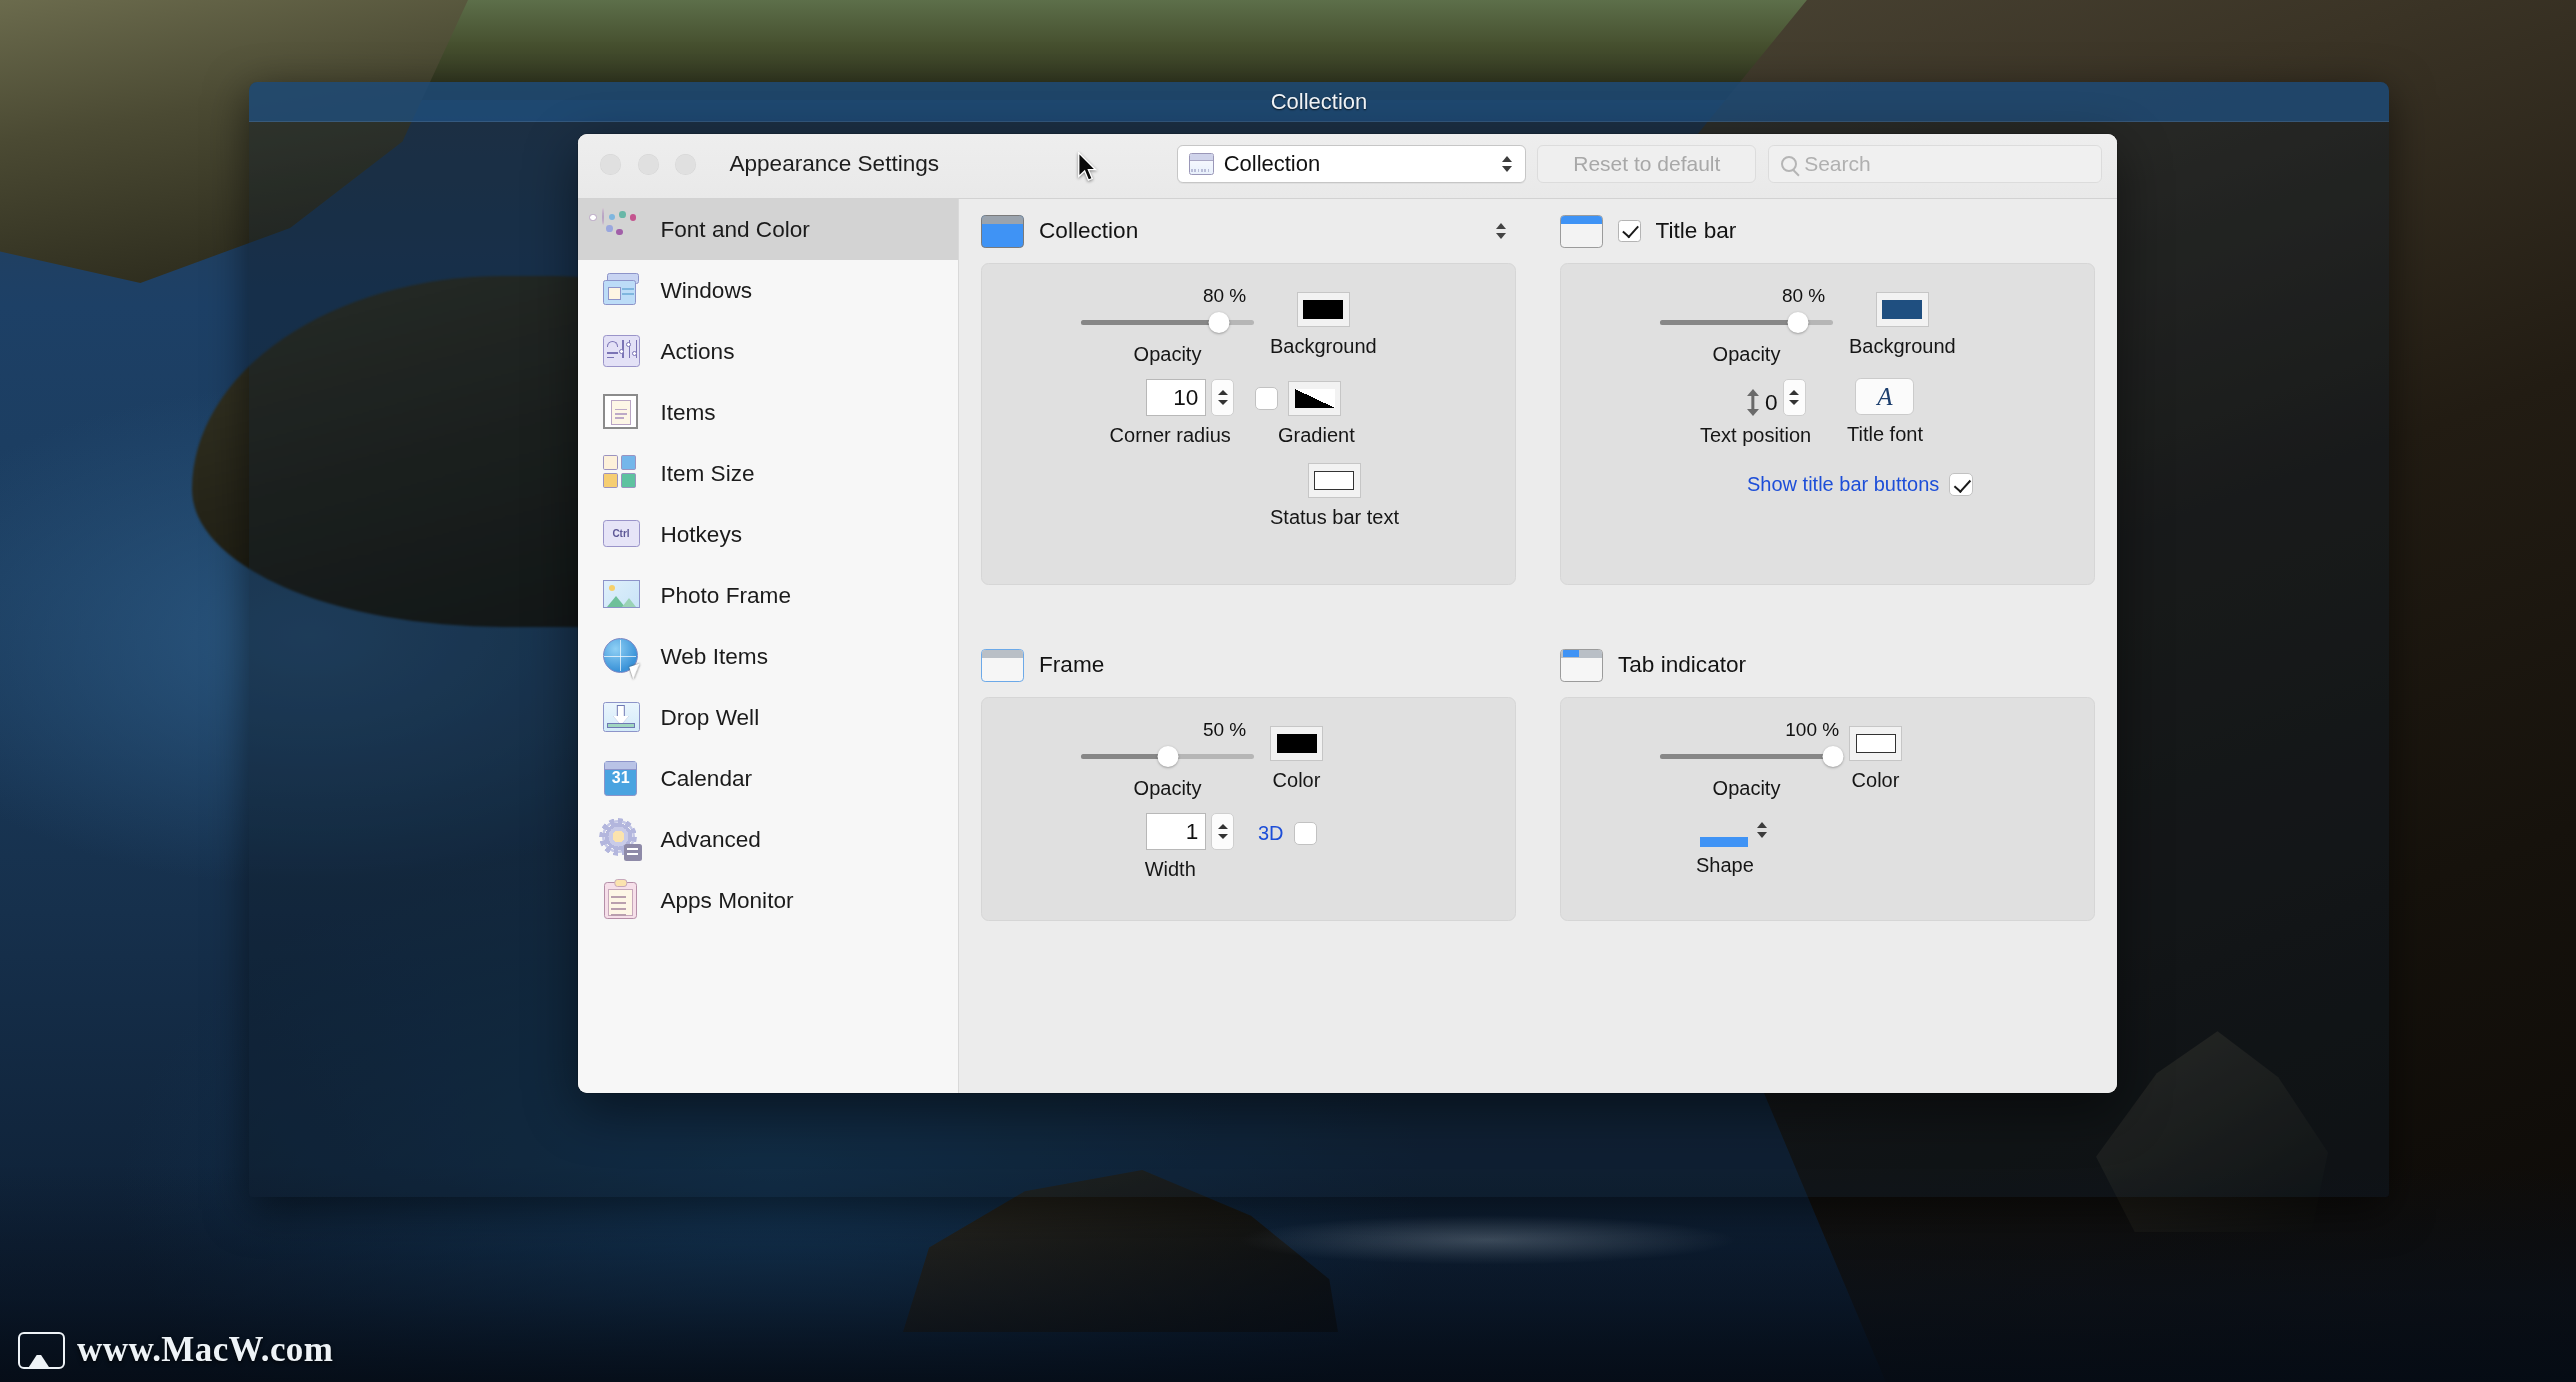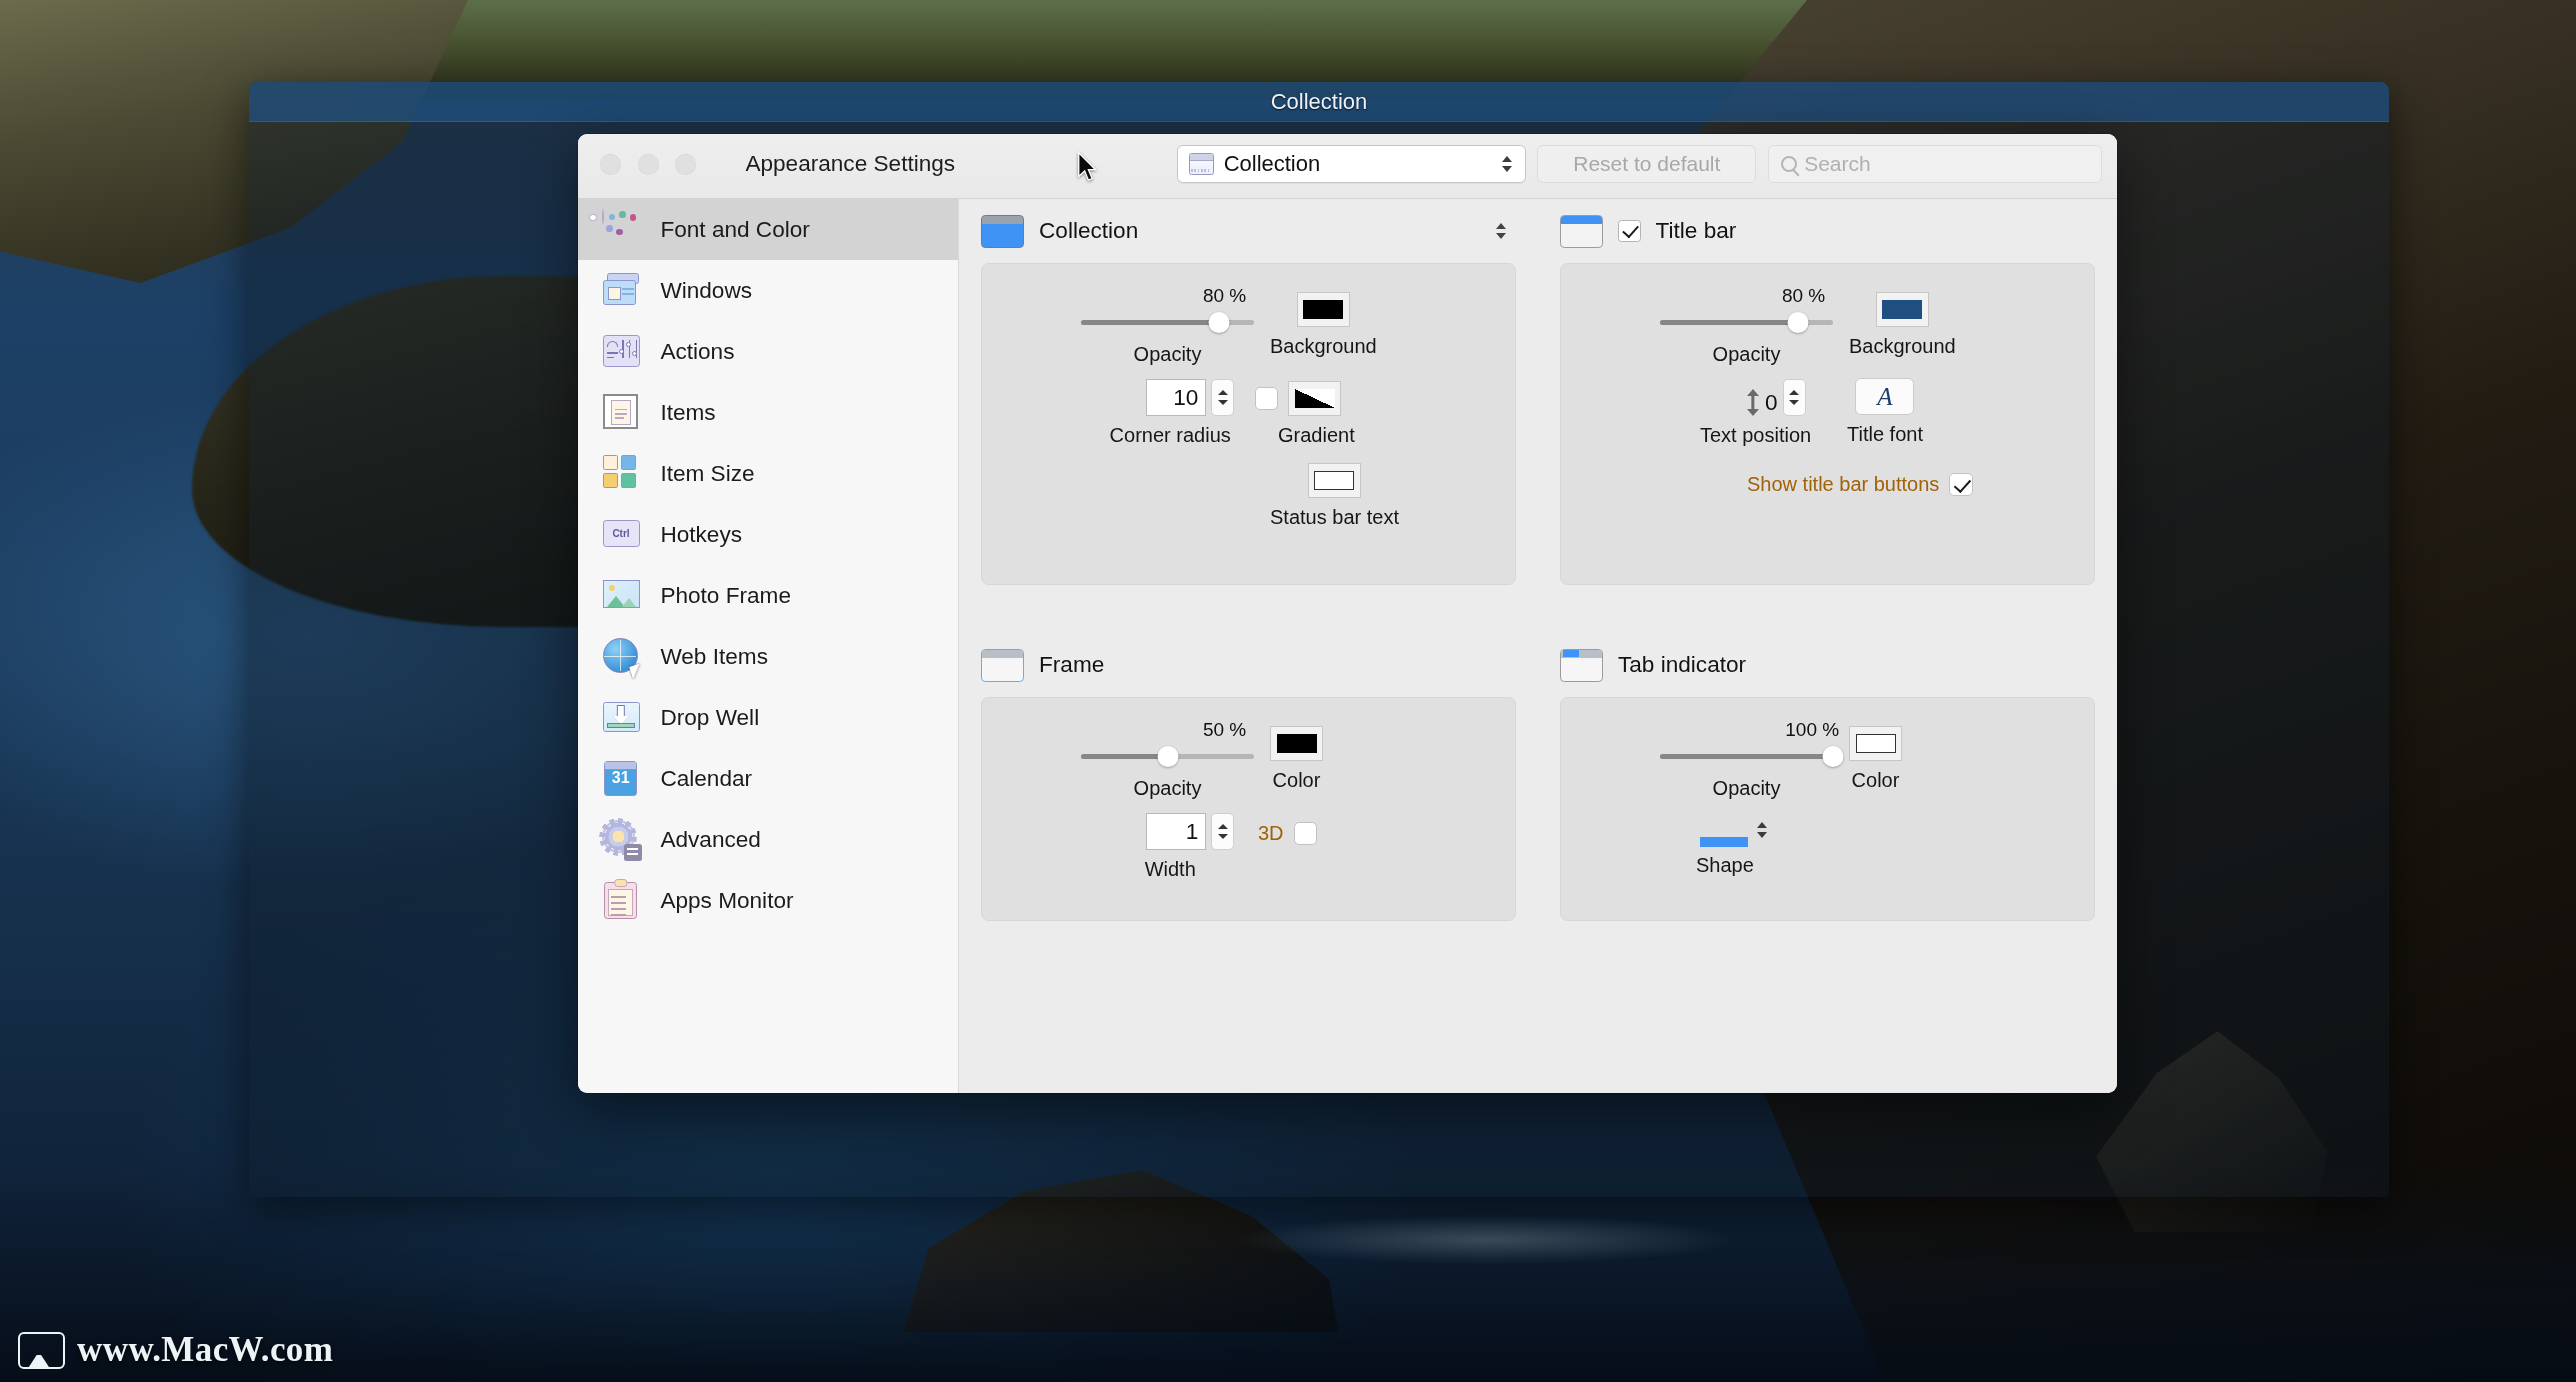--- a/index.html
+++ b/index.html
@@ -101,21 +101,21 @@
     box-shadow: 0 16.7px 53px rgba(0,0,0,.48), 0 0 0 0.8px rgba(0,0,0,.18);
     overflow:hidden;
     display:flex; flex-direction:column;
   }
 
   
   #settings-toolbar {
     height:65px; flex:0 0 65px;
     background: linear-gradient(180deg,#eeeeee 0%,#e9e9e9 100%);
     border-bottom:0.8px solid #d2d2d2;
-    display:flex; align-items:center; padding:0 15px 4px 22px; gap:16px;
+    display:flex; align-items:center; padding:0 15px 4px 22px; gap:0;
     position:relative;
   }
   .traffic { display:flex; gap:16.7px; align-items:center; }
   .tl { width:21px; height:21px; border-radius:50%; background:#e0e0e0; box-shadow: inset 0 0 0 0.4px rgba(0,0,0,.06); }
   #settings-title {
     font-size:22.6px; color:#1d1d1d; margin-left:33px; white-space:nowrap;
   }
   #toolbar-right { margin-left:auto; display:flex; align-items:center; gap:11.7px; }
 
   .popup-button {
@@ -345,21 +345,21 @@
   }
   .chev-s { width:0;height:0;border-left:5px solid transparent;border-right:5px solid transparent; }
   .chev-s.up { border-bottom:5.9px solid currentColor; }
   .chev-s.dn { border-top:5.9px solid currentColor; }
 
   
   .cbox { width:23.4px; height:23.4px; background:#fff; border:0.8px solid #c2c2c2; border-radius:5px; position:relative; }
   .cbox.checked::after { content:""; position:absolute; left:7.5px; top:1.7px; width:6.7px; height:14px; border:solid #1a1a1a; border-width:0 2.5px 2.5px 0; transform:rotate(42deg); }
 
   .inline-row { display:flex; align-items:center; gap:10px; }
-  .inline-label { font-size:20px; color:#a16207; white-space:nowrap; }
+  .inline-label { font-size:20px; color:#1d4ed8; white-space:nowrap; }
 
   
   .updown-arrow { width:15px; height:27px; position:relative; color:#6a6a6a; }
   .updown-arrow::before { content:""; position:absolute; left:50%; top:0; transform:translateX(-50%); border-left:6.7px solid transparent;border-right:6.7px solid transparent;border-bottom:7.5px solid currentColor; }
   .updown-arrow::after { content:""; position:absolute; left:50%; bottom:0; transform:translateX(-50%); border-left:6.7px solid transparent;border-right:6.7px solid transparent;border-top:7.5px solid currentColor; }
   .updown-stem { position:absolute; left:50%; top:6.7px; transform:translateX(-50%); width:3.3px; height:13.4px; background:currentColor; }
 
   
   .font-button {
     width:59px; height:37px; background:#fbfbfb; border:0.8px solid #cbcbcb; border-radius:5.9px;

